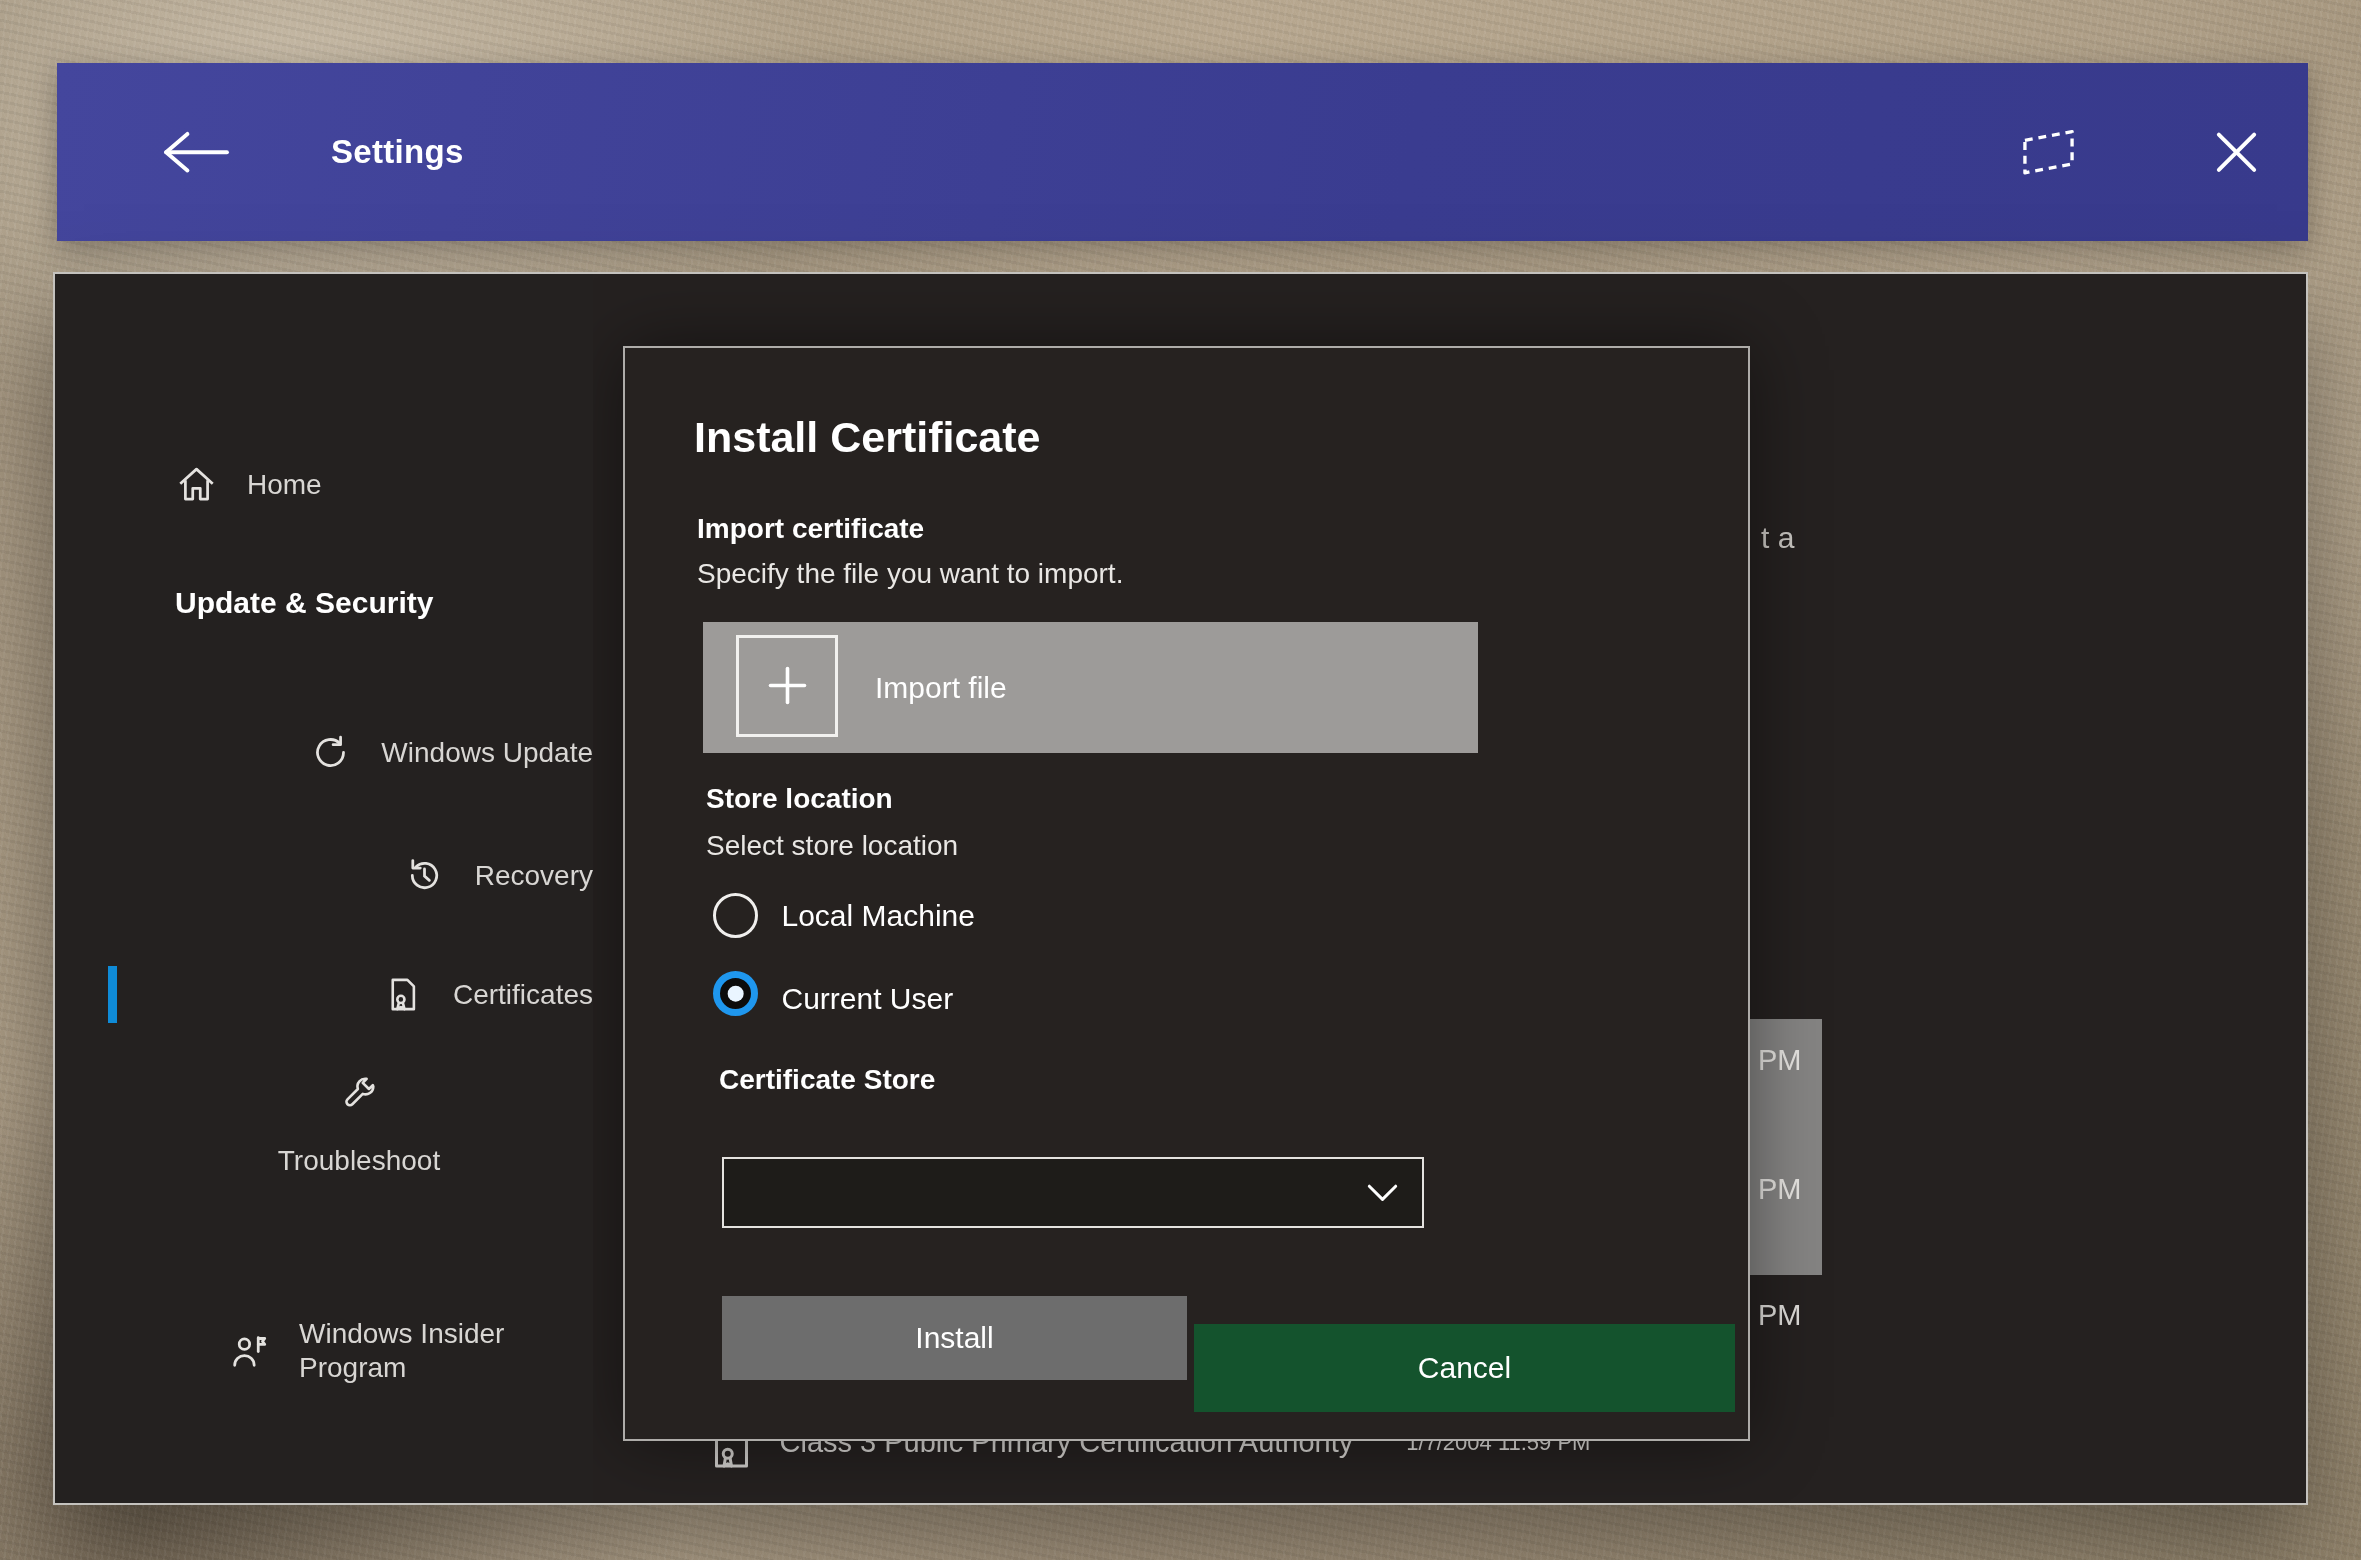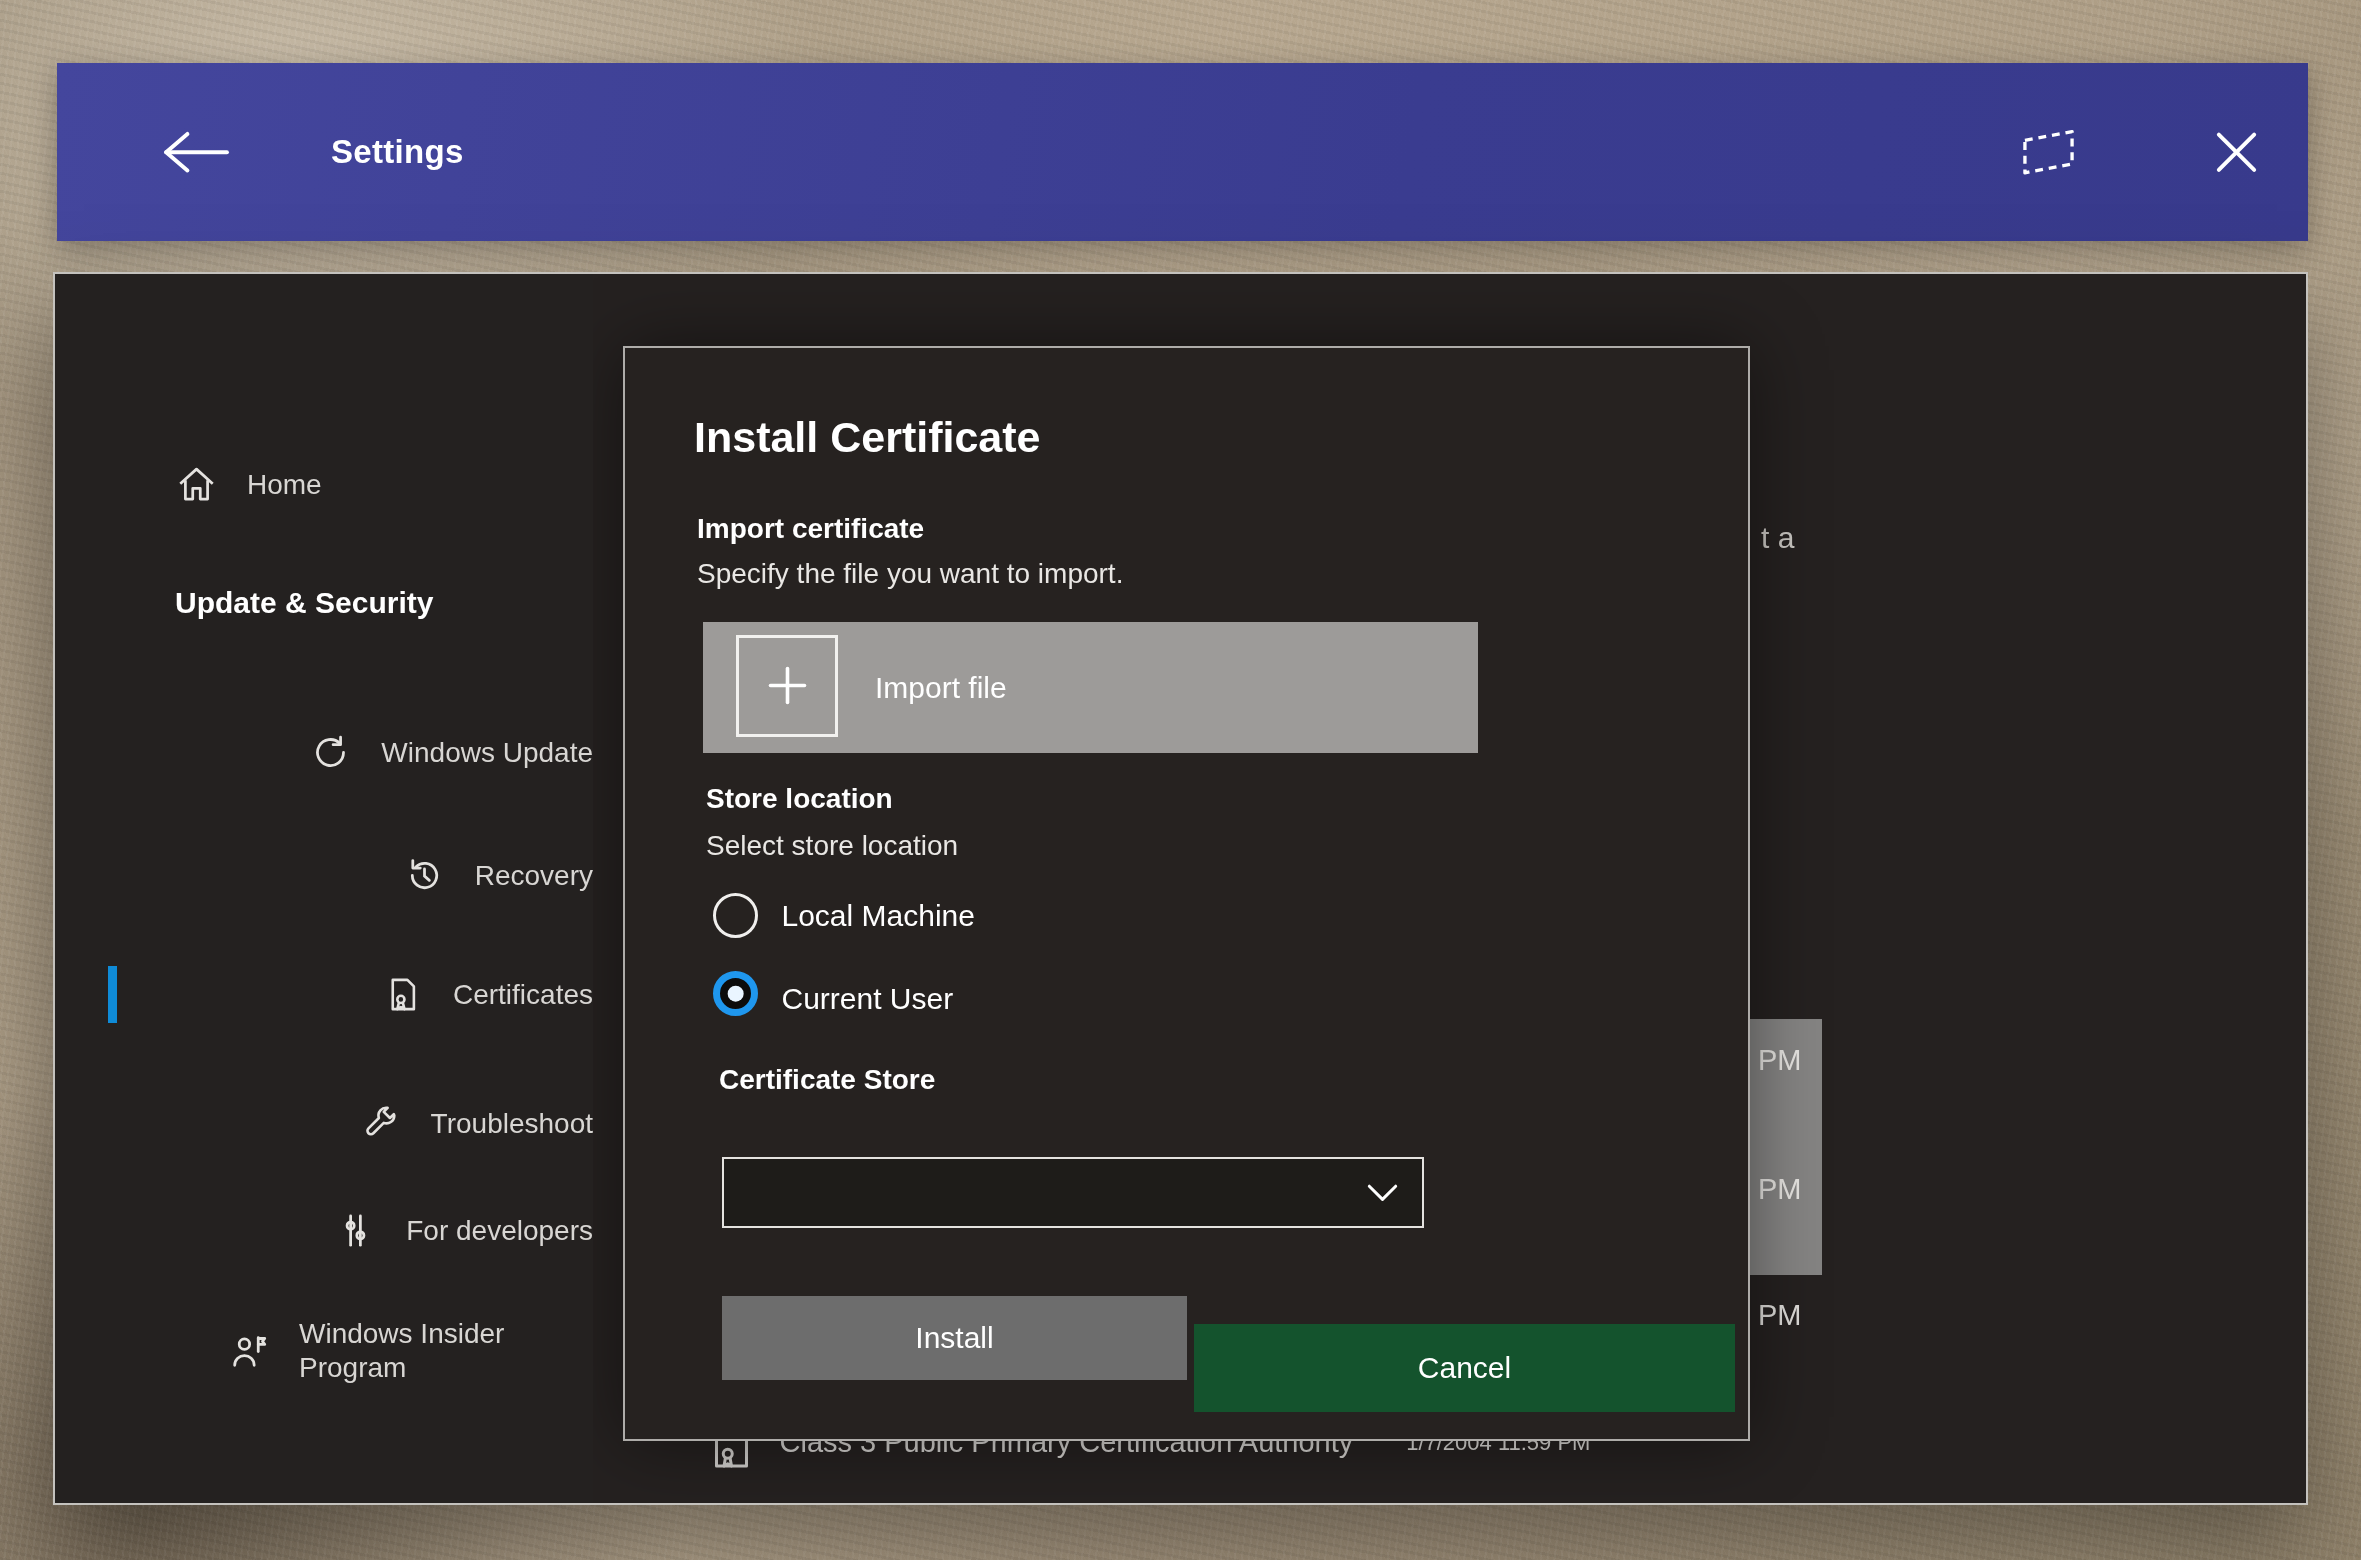--- a/index.html
+++ b/index.html
@@ -178,40 +178,29 @@
       <span class="nicon">
         <svg width="39" height="39" viewBox="0 0 24 24" fill="none" stroke="#e4e2df" stroke-width="1.6" stroke-linejoin="round">          
             <path d="M6 3 H15 L19 7 V21 H6 Z"></path>
             <circle cx="11" cy="15" r="2.2"></circle>
             <path d="M9.8 17 L8.8 21 L11 19.8 L13.2 21 L12.2 17"></path>
         </svg>
       </span>
       <span class="nav-label">Certificates</span>
     </div>
 
-    <div class="nav-item sub" style="top:816px;">
+    <div class="nav-item sub" style="top:836px;flex-direction:column;">
       <span class="nicon">
         <svg width="39" height="39" viewBox="0 0 24 24" fill="none" stroke="#e4e2df" stroke-width="1.6" stroke-linejoin="round">
           <path d="M20.5 7.2 A4.8 4.8 0 0 1 14 11.6 L7.6 18 A2.1 2.1 0 1 1 4.6 15 L11 8.6 A4.8 4.8 0 0 1 16.4 2.4 L14 4.8 L17.8 8.6 L20.2 6.2 Z"></path>
         </svg>
       </span>
       <span class="nav-label">Troubleshoot</span>
     </div>
 
-    <div class="nav-item sub" style="top:923px;">
-      <span class="nicon">
-        <svg width="39" height="39" viewBox="0 0 24 24" fill="none" stroke="#e4e2df" stroke-width="1.7" stroke-linecap="round">
-          <path d="M9 3 V21"></path>
-            <path d="M15 3 V21"></path>
-            <circle cx="9" cy="9" r="2.2" fill="none"></circle>
-            <circle cx="15" cy="15" r="2.2" fill="none"></circle>
-        </svg>
-      </span>
-      <span class="nav-label">For developers</span>
-    </div>
 
     <div class="nav-item sub" style="top:1023px;height:108px;">
       <span class="nicon">
         <svg width="39" height="39" viewBox="0 0 24 24" fill="none" stroke="#e4e2df" stroke-width="1.7" stroke-linecap="round" stroke-linejoin="round">
           <circle cx="9.5" cy="7.5" r="3.2"></circle>
             <path d="M3.5 20.5 C3.5 16.8 6.4 14.6 9.5 14.6 C12.6 14.6 15.5 16.8 15.5 20.5"></path>
             <path d="M18 3.5 V12"></path>
             <path d="M18 4 H22 L20.6 5.8 L22 7.6 H18"></path>
         </svg>
       </span>

